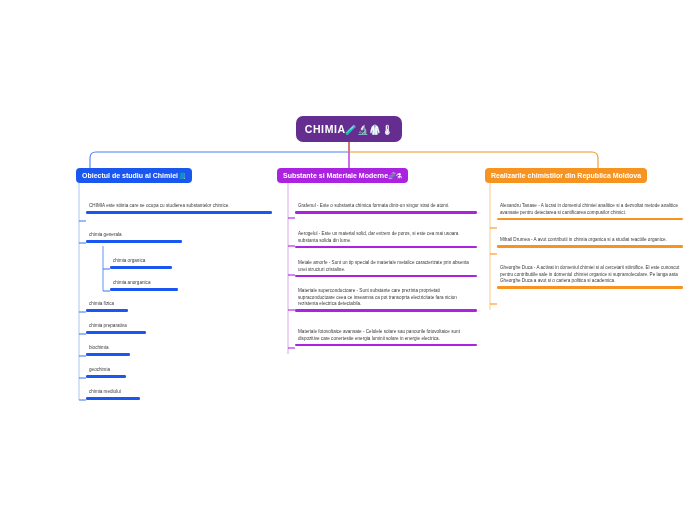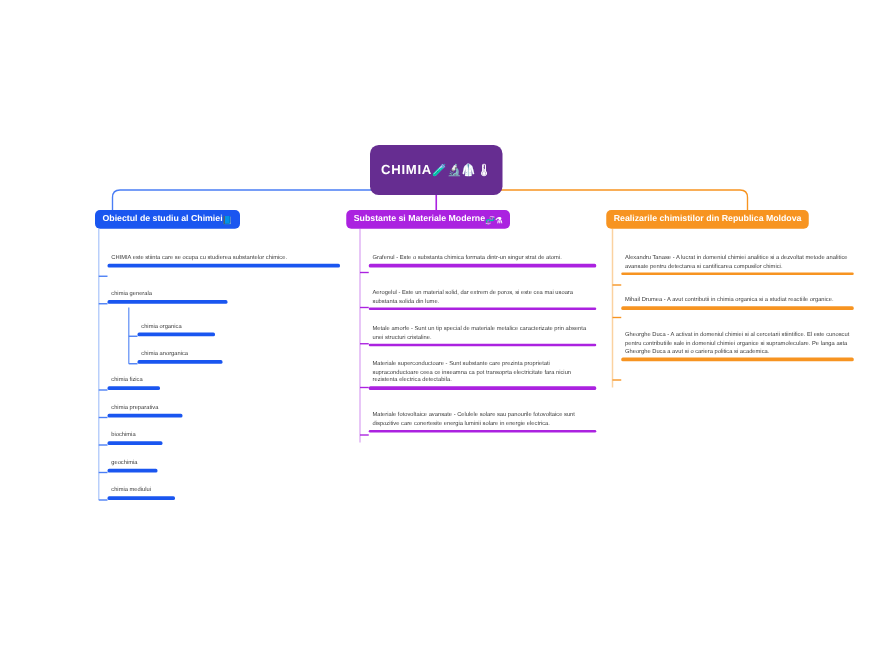--- a/index.html
+++ b/index.html
@@ -30,21 +30,21 @@
     height: 520px;
     pointer-events: none;
   }
 
   
   .root-node {
     position: absolute;
     left: 296px;
     top: 116px;
     width: 106px;
-    height: 40px;
+    height: 26px;
     box-sizing: border-box;
     background: #662d91;
     border-radius: 7px;
     color: #ffffff;
     font-size: 10.5px;
     font-weight: bold;
     letter-spacing: 0.6px;
     display: flex;
     align-items: center;
     justify-content: center;

